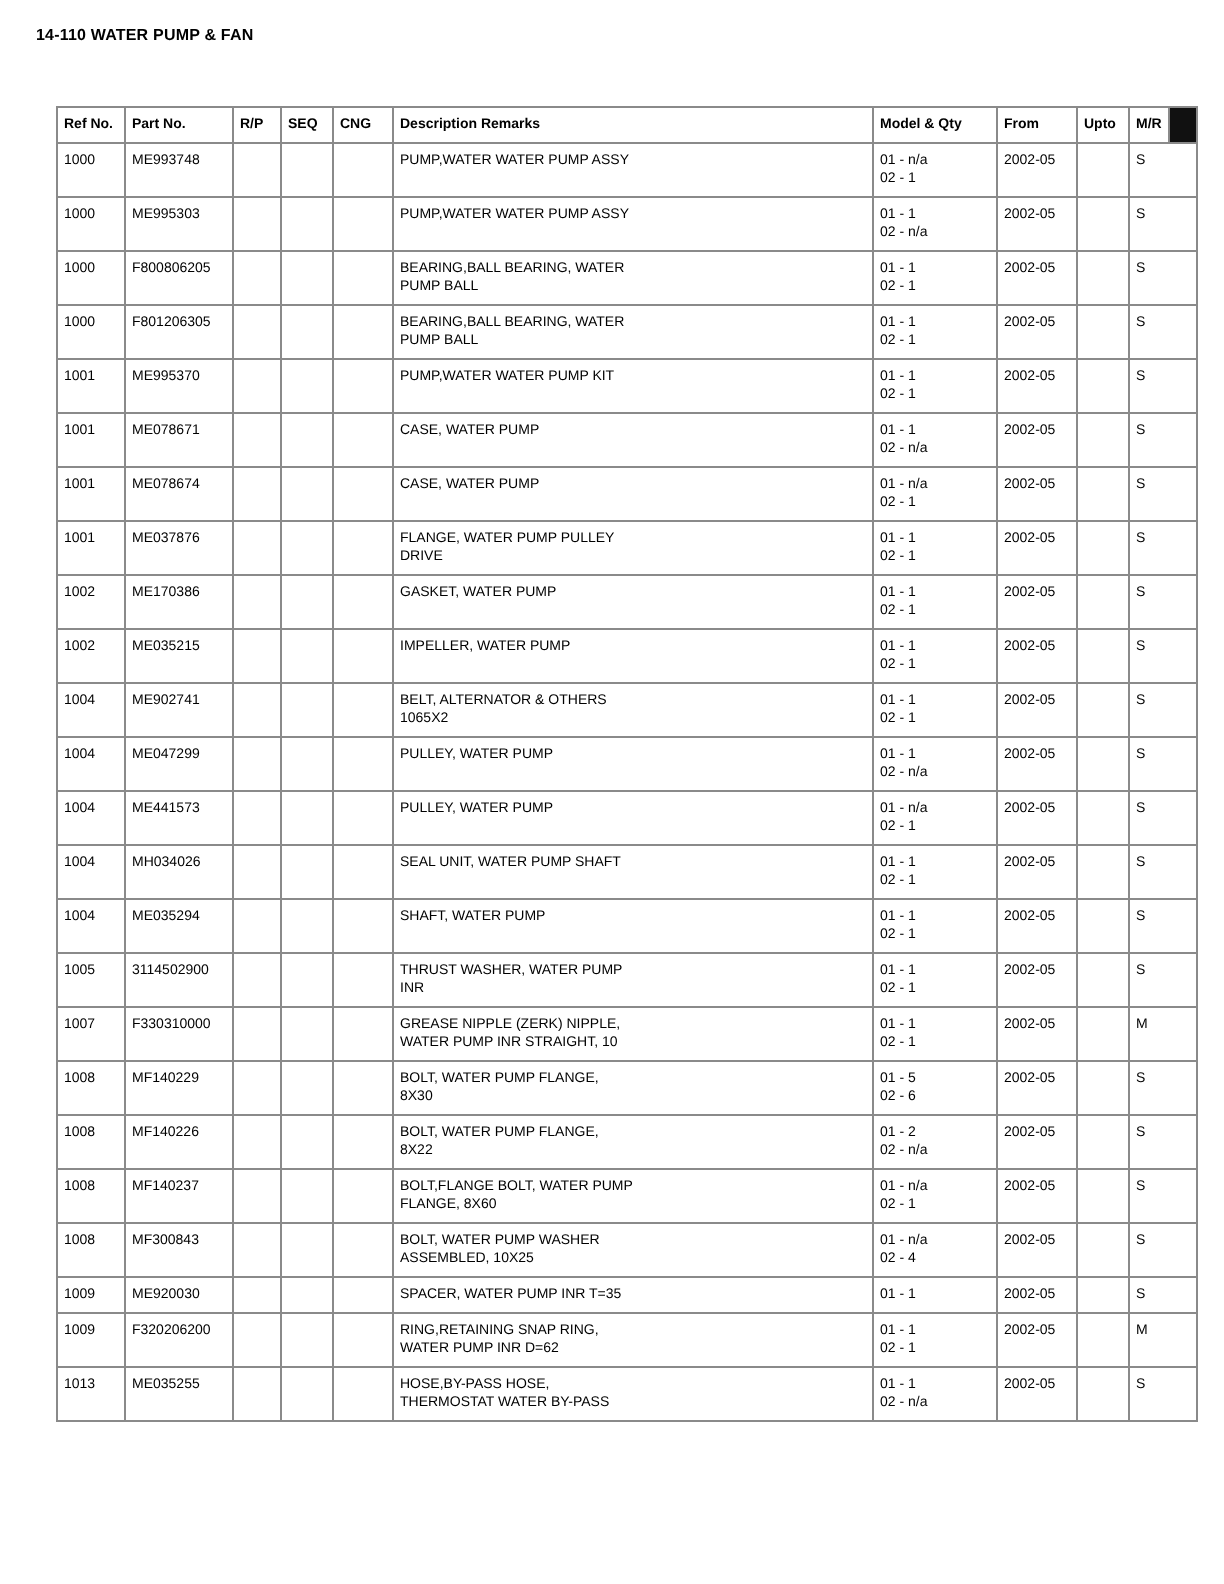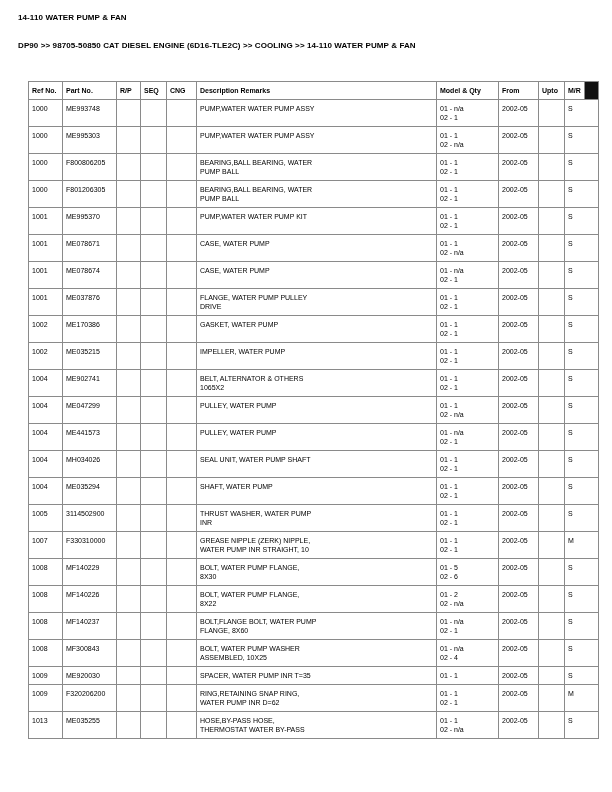--- a/index.html
+++ b/index.html
@@ -70,21 +70,20 @@
   col.c-upto { width: 26px; }
   col.c-mr   { width: 20px; }
   col.c-fill { width: 14px; }
 </style>
 </head>
 <body>
 
 <div class="page">
   <div class="title">14-110 WATER PUMP &amp; FAN</div>
 
-  <div class="breadcrumb">DP90 &gt;&gt; 98705-50850 CAT DIESEL ENGINE (6D16-TLE2C) &gt;&gt; COOLING &gt;&gt; 14-110 WATER PUMP &amp; FAN</div>
 
   <table class="parts">
     <colgroup>
       <col class="c-ref">
         <col class="c-part">
         <col class="c-rp">
         <col class="c-seq">
         <col class="c-cng">
       <col class="c-desc">
         <col class="c-qty">

